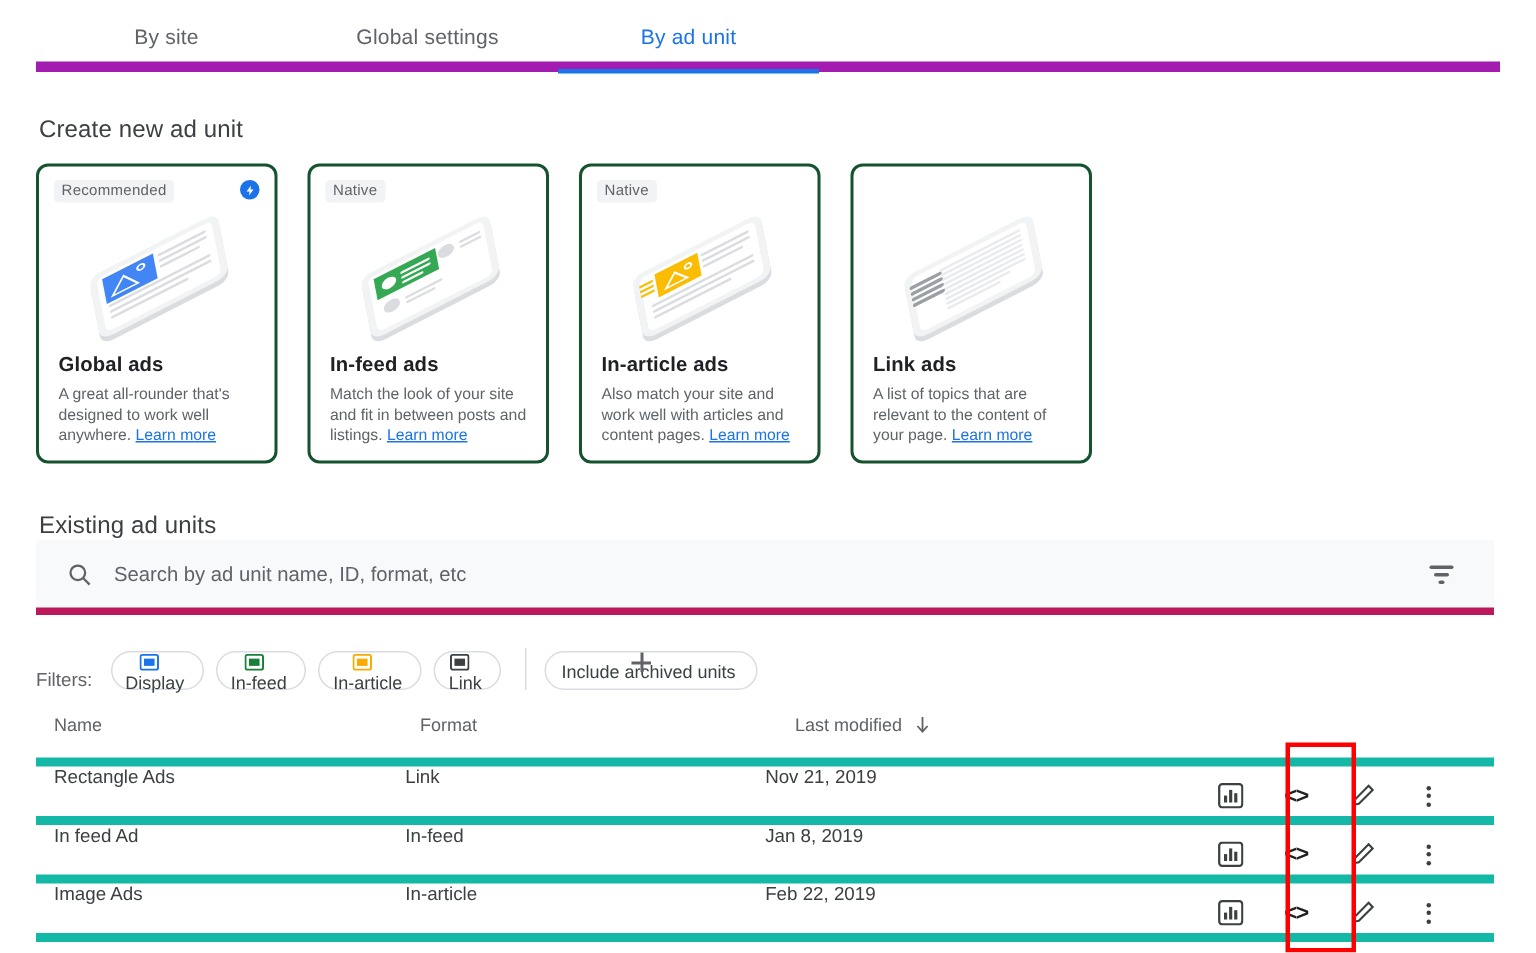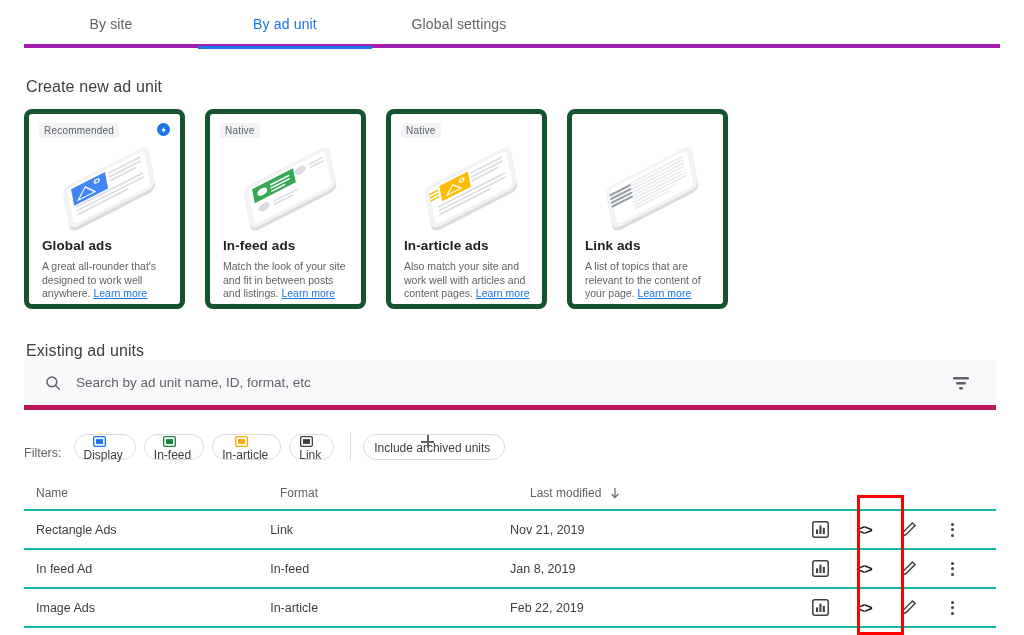--- a/index.html
+++ b/index.html
@@ -9,21 +9,21 @@
     font-family: "Liberation Sans", sans-serif;
     color: #3c4043;
     overflow: hidden;
   }
   .page { position: relative; width: 1024px; height: 635px; background: #fff; }
 
   
   .tabbar {
     position: relative;
     height: 48px;
-    border-bottom: 4px solid #a21caf;
+    border-bottom: 7px solid #a21caf;
     margin: 0 24px;
   }
   .tabs { display: flex; height: 48px; align-items: center; }
   .tab {
     height: 48px;
     display: flex; align-items: center; justify-content: center;
     font-size: 14px;
     color: #5f6368;
     letter-spacing: .15px;
     cursor: pointer;
@@ -52,21 +52,21 @@
   
   .cards {
     position: absolute;
     left: 24px; top: 109px;
     display: flex;
     gap: 20px;
   }
   .card {
     width: 161px;
     height: 200px;
-    border: 5px solid #14532d;
+    border: 2px solid #14532d;
     border-radius: 8px;
     background: #fff;
     position: relative;
     cursor: pointer;
     overflow: hidden;
   }
   .card-badge {
     position: absolute;
     left: 10px; top: 9px;
     background: #f1f3f4;
@@ -188,23 +188,23 @@
   .chip.plus .plusicon::after { top: 0; left: 5.75px; height: 13px; width: 1.5px; }
 
   
   .table {
     position: absolute;
     left: 24px; top: 476px;
     width: 972px;
   }
   .trow {
     display: flex;
-    align-items: center;
+    align-items: flex-start;
     height: 39px;
-    border-bottom: 2px solid #14b8a6;
+    border-bottom: 6px solid #14b8a6;
     font-size: 12.5px;
     color: #3c4043;
   }
   .trow.head {
     height: 35px;
     color: #5f6368;
     font-size: 12px;
   }
   .c-name { width: 256px; padding-left: 12px; }
   .c-format { width: 250px; }
@@ -251,25 +251,25 @@
 </head>
 <body>
 
 <div class="page">
 
   <div class="tabbar">
     <div class="tabs">
       <div class="tab t1">
         <span>By site</span>
       </div>
+      <div class="tab t3">
+        <span>Global settings</span>
+      </div>
       <div class="tab t2">
         <span>By ad unit</span>
-      </div>
-      <div class="tab t3">
-        <span>Global settings</span>
       </div>
     </div>
   </div>
 
   <div class="section-title" id="create-title">Create new ad unit</div>
 
   <div class="cards">
 
     <div class="card">
       <div class="card-badge">Recommended</div>

